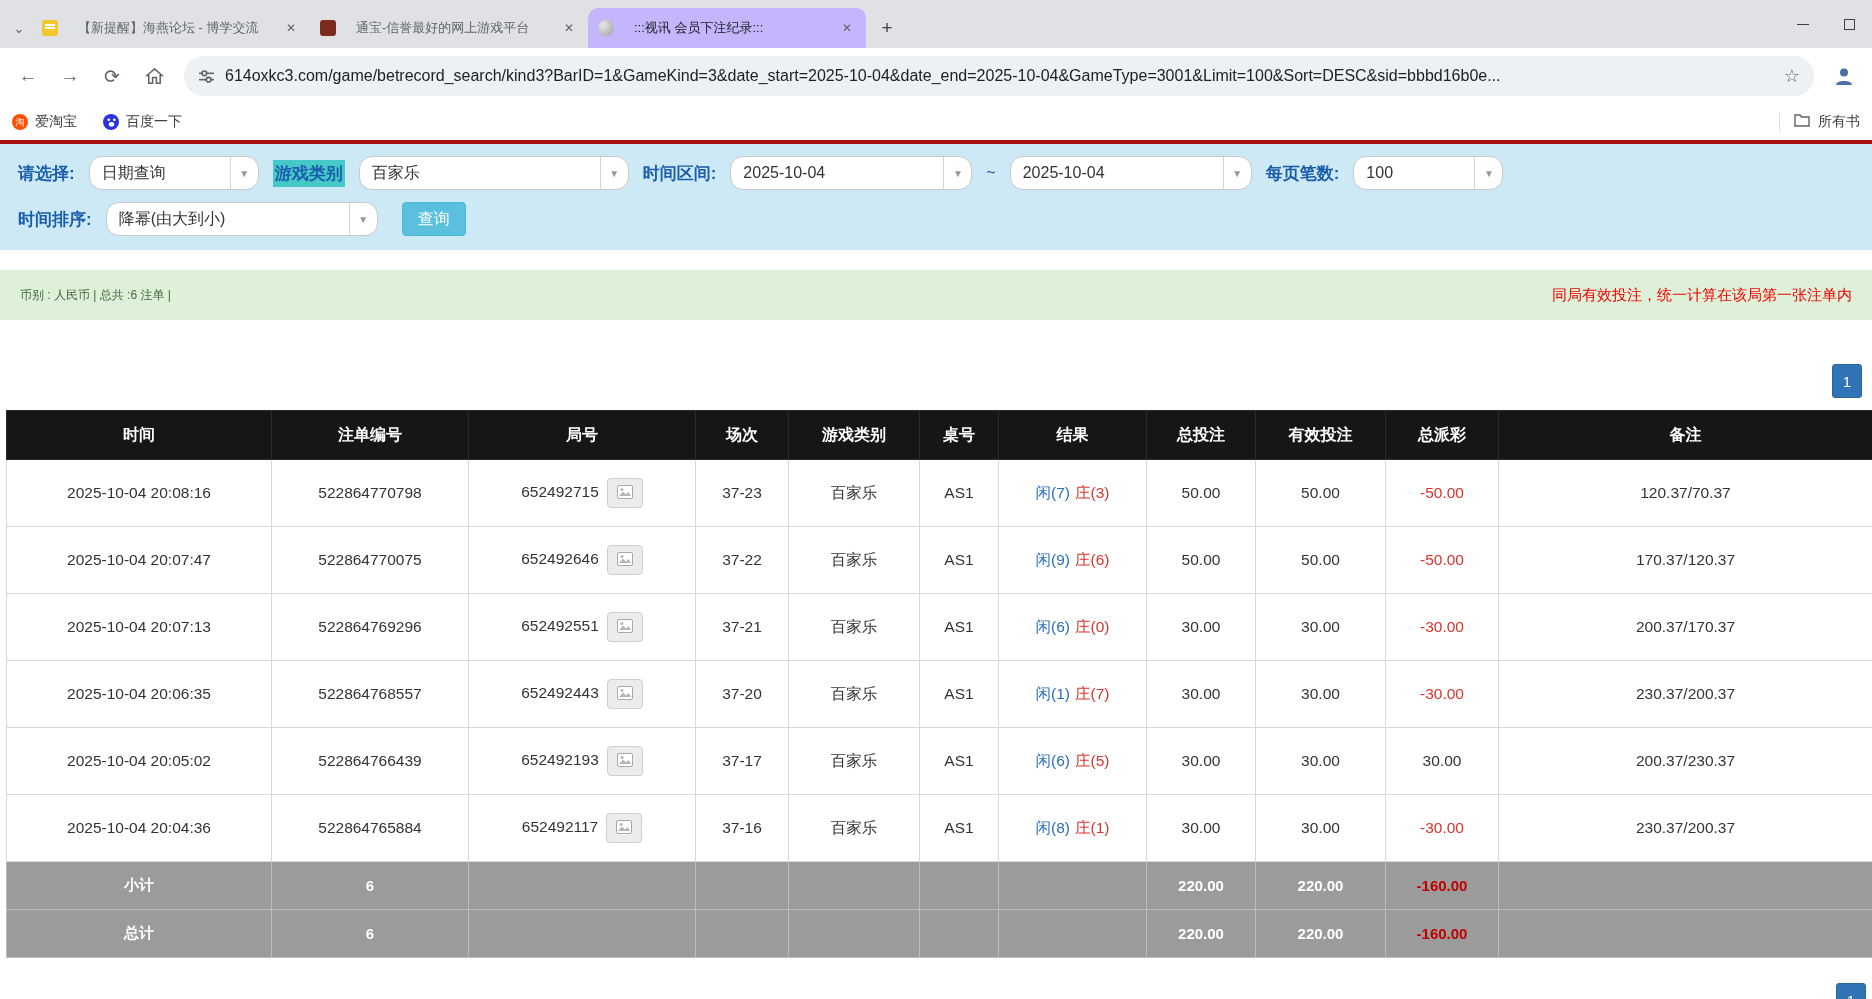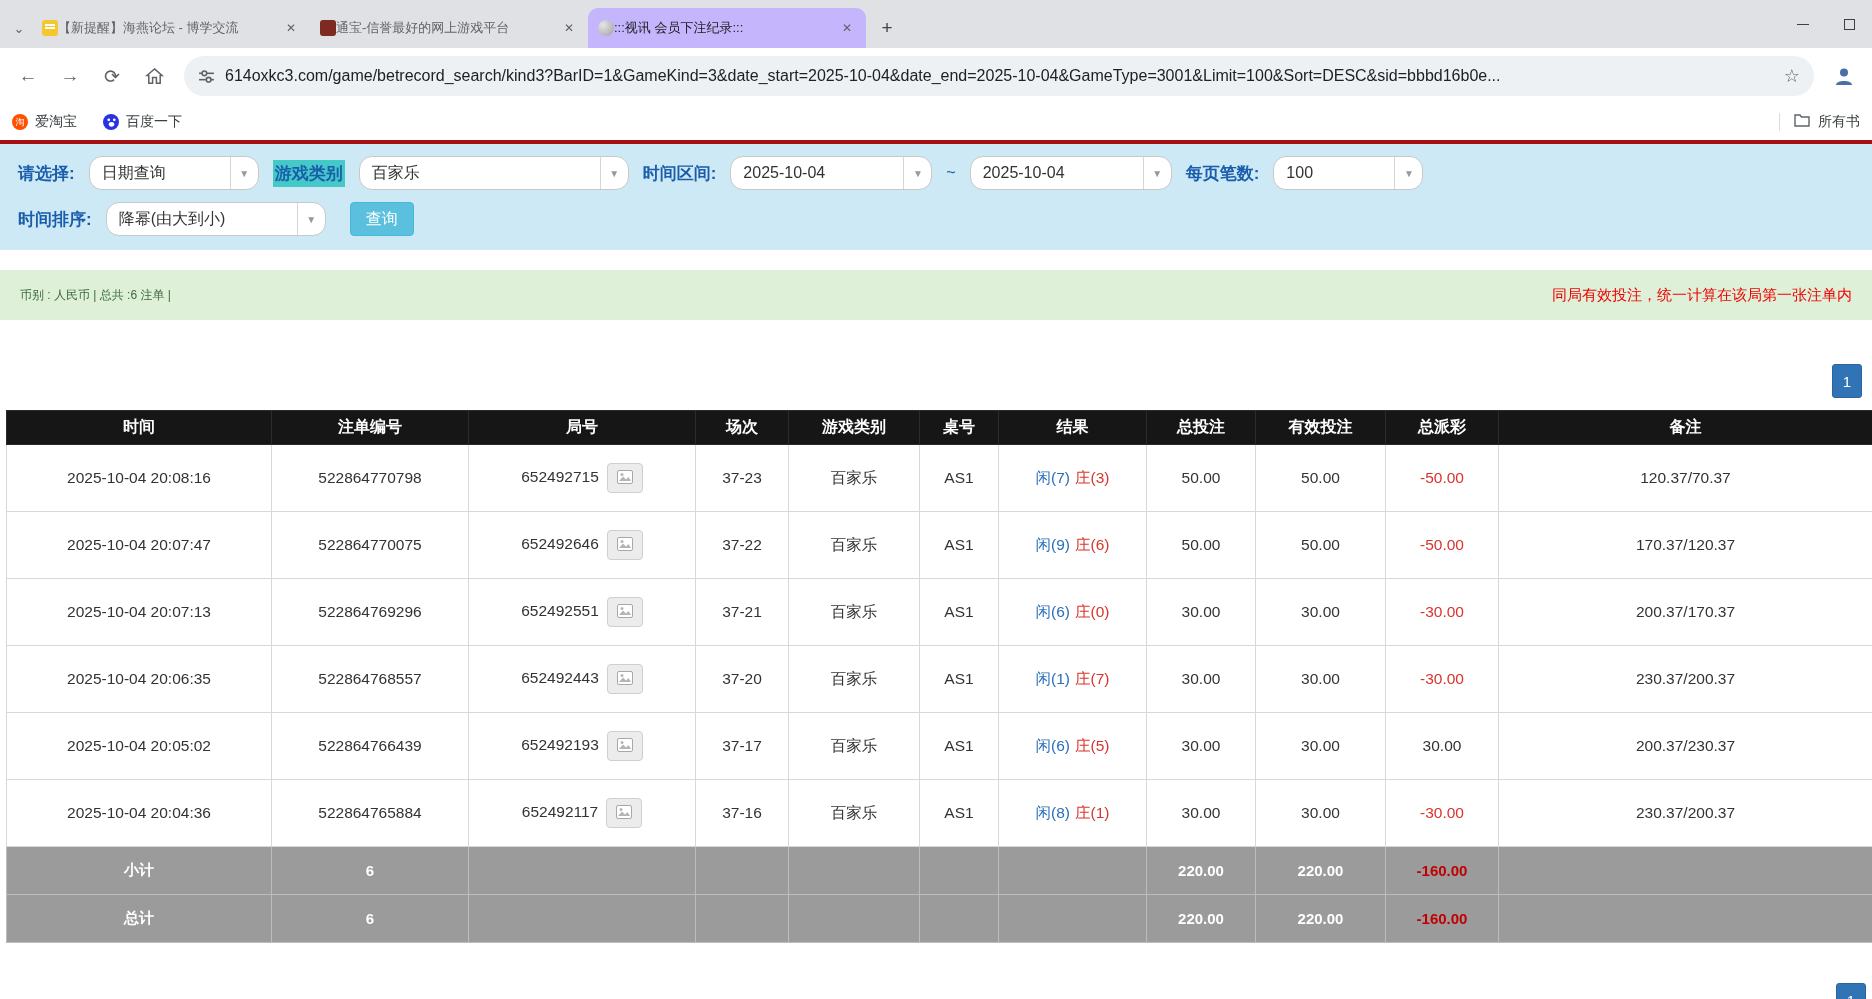--- a/index.html
+++ b/index.html
@@ -4,21 +4,21 @@
 <style>
   * { margin:0; padding:0; box-sizing:border-box; }
   html,body { width:1872px; height:999px; overflow:hidden; background:#fff;
     font-family:"Liberation Sans","DejaVu Sans",sans-serif; }
   .screen { position:relative; width:1872px; height:999px; overflow:hidden; }
 
   
   .tabstrip { height:48px; background:#dfe1e5; display:flex; align-items:flex-end; padding-left:6px; }
   .tab-search { width:26px; height:40px; display:flex; align-items:center; justify-content:center;
     color:#5f6368; font-size:13px; }
-  .tab { width:278px; height:40px; display:flex; align-items:center; gap:0; padding:0 10px;
+  .tab { width:278px; height:40px; display:flex; align-items:center; gap:20px; padding:0 10px;
     font-size:13px; color:#5f6368; border-radius:10px 10px 0 0; position:relative; }
   .tab.active { background:#c4b5fd; color:#202124; }
   .tab .title { flex:1; white-space:nowrap; overflow:hidden; text-overflow:ellipsis; }
   .tab .close { width:18px; height:18px; border-radius:50%; display:flex; align-items:center;
     justify-content:center; font-size:12px; color:#5f6368; }
   .favicon { width:16px; height:16px; flex:0 0 16px; border-radius:3px; }
   .fav-yellow { background:#f6c62d; border-radius:3px; position:relative; }
   .fav-yellow::after { content:""; position:absolute; left:3px; top:4px; width:10px; height:2px; background:#fff; box-shadow:0 3px 0 #fff; }
   .fav-darkred { background:#7d2b20; border-radius:3px; }
   .fav-ball { background:radial-gradient(circle at 5px 5px,#e6e6e6,#9f9f9f); border-radius:50%; }
@@ -54,40 +54,40 @@
   .filter-panel { background:#cde9f6; padding:12px 18px 14px; }
   .filter-row { display:flex; align-items:center; gap:14px; margin-bottom:12px; }
   .filter-row:last-child { margin-bottom:0; }
   .f-label { color:#1a5dab; font-weight:bold; font-size:17px; white-space:nowrap; }
   .f-label.highlight { background:#45c8c8; padding:2px 2px; }
   .selectbox { background:#fff; border:1px solid #c8c8c8; border-radius:13px; height:34px;
     display:flex; align-items:center; font-size:16px; color:#333; }
   .selectbox .val { padding:0 12px; flex:1; white-space:nowrap; }
   .selectbox .caret { width:28px; height:100%; border-left:1px solid #d5d5d5; display:flex;
     align-items:center; justify-content:center; color:#999; font-size:10px; }
-  .w-select1 { width:170px; } .w-game { width:270px; } .w-date { width:202px; }
-  .w-size { width:150px; } .w-sort { width:220px;gap:36px; }
+  .w-select1 { width:170px; } .w-game { width:270px; } .w-date { width:242px; }
+  .w-size { width:150px; } .w-sort { width:272px;gap:36px; }
   .tilde { color:#1a5dab; font-size:16px; }
   .query-btn { background:#5bc0de; border:1px solid #46b8da; color:#fff; border-radius:4px;
     height:34px; padding:0 15px; font-size:16px; margin-left:10px; }
 
   
   .summary-bar { margin-top:20px; background:#dff0d8; height:50px; display:flex; align-items:center;
     justify-content:space-between; padding:0 20px; }
   .summary-left { color:#3d6b3d; font-size:12px; }
   .summary-right { color:#f00000; font-size:15px; }
 
   
   .pager { display:flex; justify-content:flex-end; margin:44px 10px 12px 0; }
   .page-btn { min-width:30px; height:34px; background:#3174b5; border:1px solid #2a65a0; color:#fff;
     font-size:15px; display:flex; align-items:center; justify-content:center; border-radius:3px; }
 
   
   table.bet { border-collapse:collapse; table-layout:fixed; width:1860px; margin:0 6px; }
-  table.bet th { background:#161616; color:#fff; font-size:16px; font-weight:bold; height:34px;
+  table.bet th { background:#161616; color:#fff; font-size:16px; font-weight:bold; height:49px;
     border:1px solid #2b2b2b; }
   table.bet td { height:67px; text-align:center; font-size:15.5px; color:#333;
     border:1px solid #d8d8d8; background:#fff; }
   td.blue { color:#2a6fbb; }
   td.payout.neg { color:#d9342b; }
   .res-player { color:#2a6fbb; } .res-banker { color:#d9342b; margin-left:5px;text-align:center; }
   .round-btn { margin-left:8px; width:36px; height:30px; background:#ececec; border:1px solid #cfcfcf;
     border-radius:4px; vertical-align:middle; }
   tr.totals td { background:#9b9b9b; color:#fff; font-weight:bold; height:48px; font-size:15px;
     border:1px solid #bdbdbd; }

